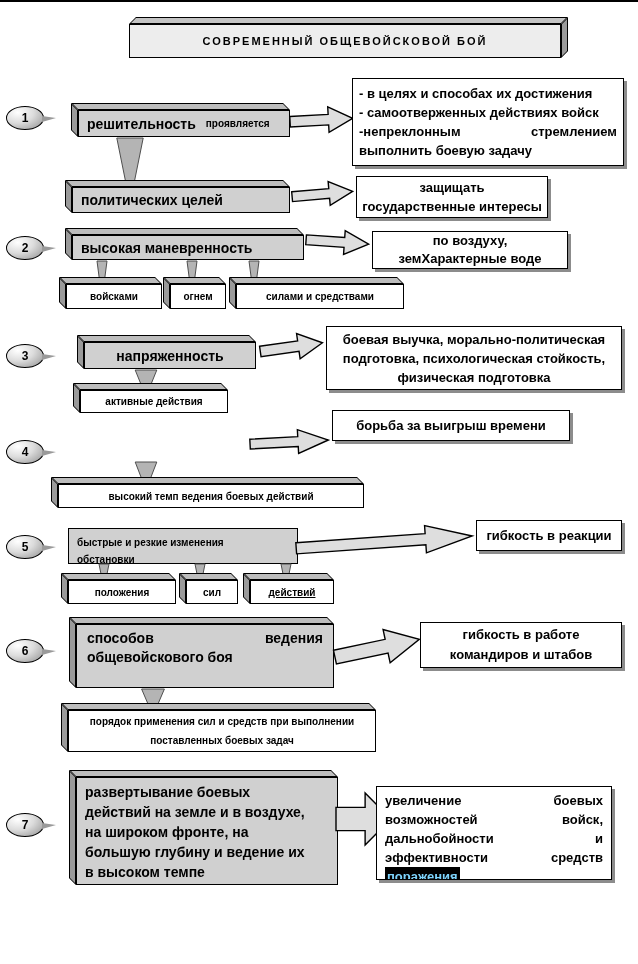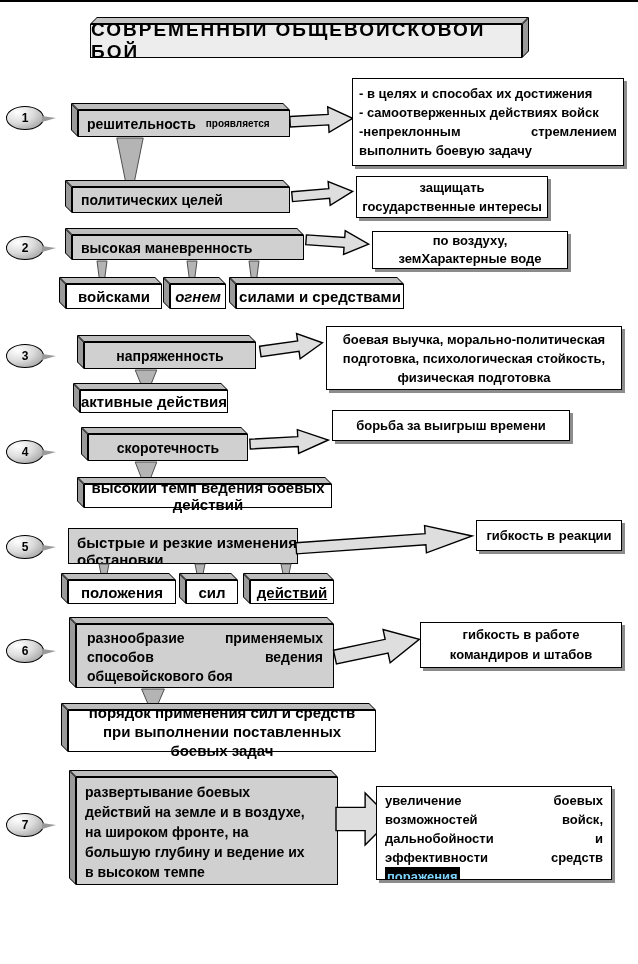--- a/index.html
+++ b/index.html
@@ -5,21 +5,21 @@
   html,body { margin:0; padding:0; background:#fff; }
   #stage {
     position:relative; width:638px; height:964px; background:#ffffff;
     border-top:2px solid #000;
     font-family:"Liberation Sans","DejaVu Sans",sans-serif;
     color:#000; overflow:hidden; font-weight:bold;
   }
   
   .slab {
     position:absolute; background:#d0d0d0; border:1px solid #000;
-    box-sizing:border-box; font-size:15px;
+    box-sizing:border-box; font-size:10px;
   }
   .slab::before {
     content:""; position:absolute; left:-1px; top:-8px;
     width:calc(100% + 2px); height:7px; background:#bdbdbd;
     border:1px solid #000; box-sizing:border-box;
     transform:skewX(45deg); transform-origin:left bottom;
   }
   .slab::after {
     content:""; position:absolute; left:-8px; top:-1px;
     width:7px; height:calc(100% + 2px); background:#9a9a9a;
@@ -53,21 +53,21 @@
   svg.arrow polygon { fill:#dedede; stroke:#000; stroke-width:1.4; vector-effect:non-scaling-stroke; }
   svg.conn  polygon { fill:#b4b4b4; stroke:#4f4f4f; stroke-width:1;  vector-effect:non-scaling-stroke; }
   
   .vcl { display:flex; align-items:center; padding-left:8px; }
   .vcc { display:flex; align-items:center; justify-content:center; text-align:center; }
   .col { display:flex; flex-direction:column; align-items:center; justify-content:center; text-align:center; }
   .jline { display:flex; justify-content:space-between; }
   .fs14 { font-size:14px; }
   .title {
     display:flex; align-items:center; justify-content:center;
-    font-size:19px; letter-spacing:2px; background:#ededed;
+    font-size:11px; letter-spacing:2px; background:#ededed;margin-left:39px;
   }
   .note { font-size:10px; margin-left:10px; }
   .hl { background:#000; color:#7dd3fc; padding:0 2px; }
 </style>
 </head>
 <body>
 
 <div id="stage">
 
   <div class="slab r title" style="left:90px;top:22px;width:432px;height:34px;">
@@ -149,21 +149,21 @@
   </svg>
   <svg class="conn" style="left:184px;top:259px;width:16px;height:23px;" viewBox="0 0 16 40" preserveAspectRatio="none">
     <polygon points="3,0 13,0 10,40 6,40"></polygon>
   </svg>
   <svg class="conn" style="left:246px;top:259px;width:16px;height:23px;" viewBox="0 0 16 40" preserveAspectRatio="none">
     <polygon points="3,0 13,0 10,40 6,40"></polygon>
   </svg>
   <div class="slab w vcc" style="left:66px;top:282px;width:96px;height:25px;">
     <span>войсками</span>
   </div>
-  <div class="slab w vcc" style="left:170px;top:282px;width:56px;height:25px;font-style:italic;">
+  <div class="slab w vcc" style="left:170px;top:282px;width:56px;height:25px;">
     <span>огнем</span>
   </div>
   <div class="slab w vcc" style="left:236px;top:282px;width:168px;height:25px;">
     <span>силами и средствами</span>
   </div>
 
   <div class="slab vcc fs14" style="left:84px;top:340px;width:172px;height:27px;">
     <span>напряженность</span>
   </div>
   <svg class="arrow" style="left:260px;top:330px;width:64px;height:30px;transform:rotate(-8deg);" viewBox="0 0 100 40" preserveAspectRatio="none">
@@ -172,33 +172,30 @@
   <div class="callout vcc" style="left:326px;top:324px;width:296px;height:64px;padding:3px 6px;line-height:19px;">
     <div>боевая выучка, морально-политическая подготовка, психологическая стойкость, физическая подготовка</div>
   </div>
   <svg class="conn" style="left:128px;top:368px;width:36px;height:20px;" viewBox="0 0 40 40" preserveAspectRatio="none">
     <polygon points="8,0 32,0 23,40 17,40"></polygon>
   </svg>
   <div class="slab w vcc" style="left:80px;top:388px;width:148px;height:23px;">
     <span>активные действия</span>
   </div>
 
-  <div class="slab vcc fs14" style="left:88px;top:432px;width:160px;height:27px;">
-    <span>скоротечность</span>
-  </div>
   <svg class="arrow" style="left:250px;top:426px;width:80px;height:28px;transform:rotate(-3deg);" viewBox="0 0 100 40" preserveAspectRatio="none">
     <polygon points="0,13 60,13 60,3 98,20 60,37 60,27 0,27"></polygon>
   </svg>
   <div class="callout vcc" style="left:332px;top:408px;width:238px;height:31px;">
     <div>борьба за выигрыш времени</div>
   </div>
   <svg class="conn" style="left:128px;top:460px;width:36px;height:21px;" viewBox="0 0 40 40" preserveAspectRatio="none">
     <polygon points="8,0 32,0 23,40 17,40"></polygon>
   </svg>
-  <div class="slab w vcc" style="left:84px;top:482px;width:248px;height:24px;">
+  <div class="slab w vcc" style="left:58px;top:482px;width:306px;height:24px;">
     <span>высокий темп ведения боевых действий</span>
   </div>
 
   <div class="slab" style="left:68px;top:526px;width:230px;height:36px;overflow:hidden;padding:5px 0 0 8px;line-height:17px;">
     <div>быстрые и резкие изменения</div>
     <div>обстановки</div>
   </div>
   <svg class="arrow" style="left:296px;top:524px;width:180px;height:32px;transform:rotate(-4deg);" viewBox="0 0 100 40" preserveAspectRatio="none">
     <polygon points="0,13 72,13 72,3 98,20 72,37 72,27 0,27"></polygon>
   </svg>
@@ -218,24 +215,20 @@
     <span>положения</span>
   </div>
   <div class="slab w vcc" style="left:186px;top:578px;width:52px;height:24px;">
     <span>сил</span>
   </div>
   <div class="slab w vcc" style="left:250px;top:578px;width:84px;height:24px;text-decoration:underline;">
     <span>действий</span>
   </div>
 
   <div class="slab fs14" style="left:76px;top:622px;width:258px;height:64px;padding:4px 10px;line-height:19px;">
-    <div class="jline">
-      <span>разнообразие</span>
-      <span>применяемых</span>
-    </div>
     <div class="jline">
       <span>способов</span>
       <span>ведения</span>
     </div>
     <div>общевойскового боя</div>
   </div>
   <svg class="arrow" style="left:334px;top:626px;width:88px;height:40px;transform:rotate(-12deg);" viewBox="0 0 100 40" preserveAspectRatio="none">
     <polygon points="0,13 60,13 60,3 98,20 60,37 60,27 0,27"></polygon>
   </svg>
   <div class="callout col" style="left:420px;top:620px;width:202px;height:46px;line-height:20px;">

